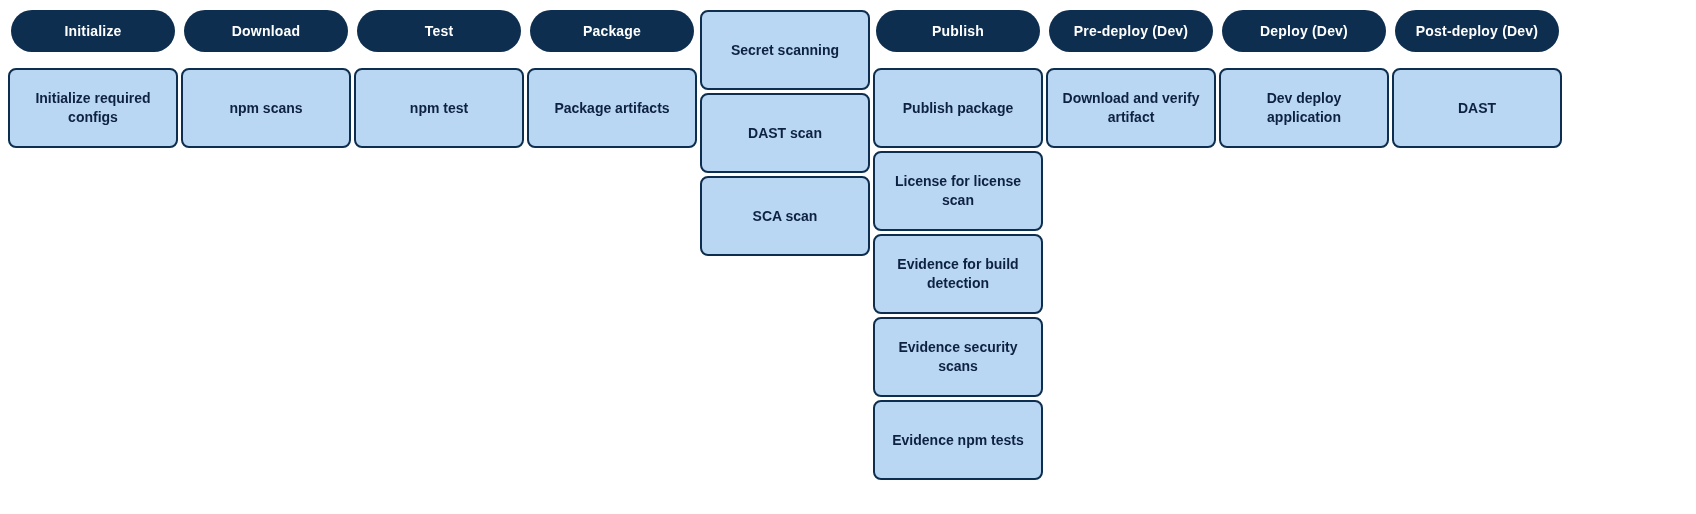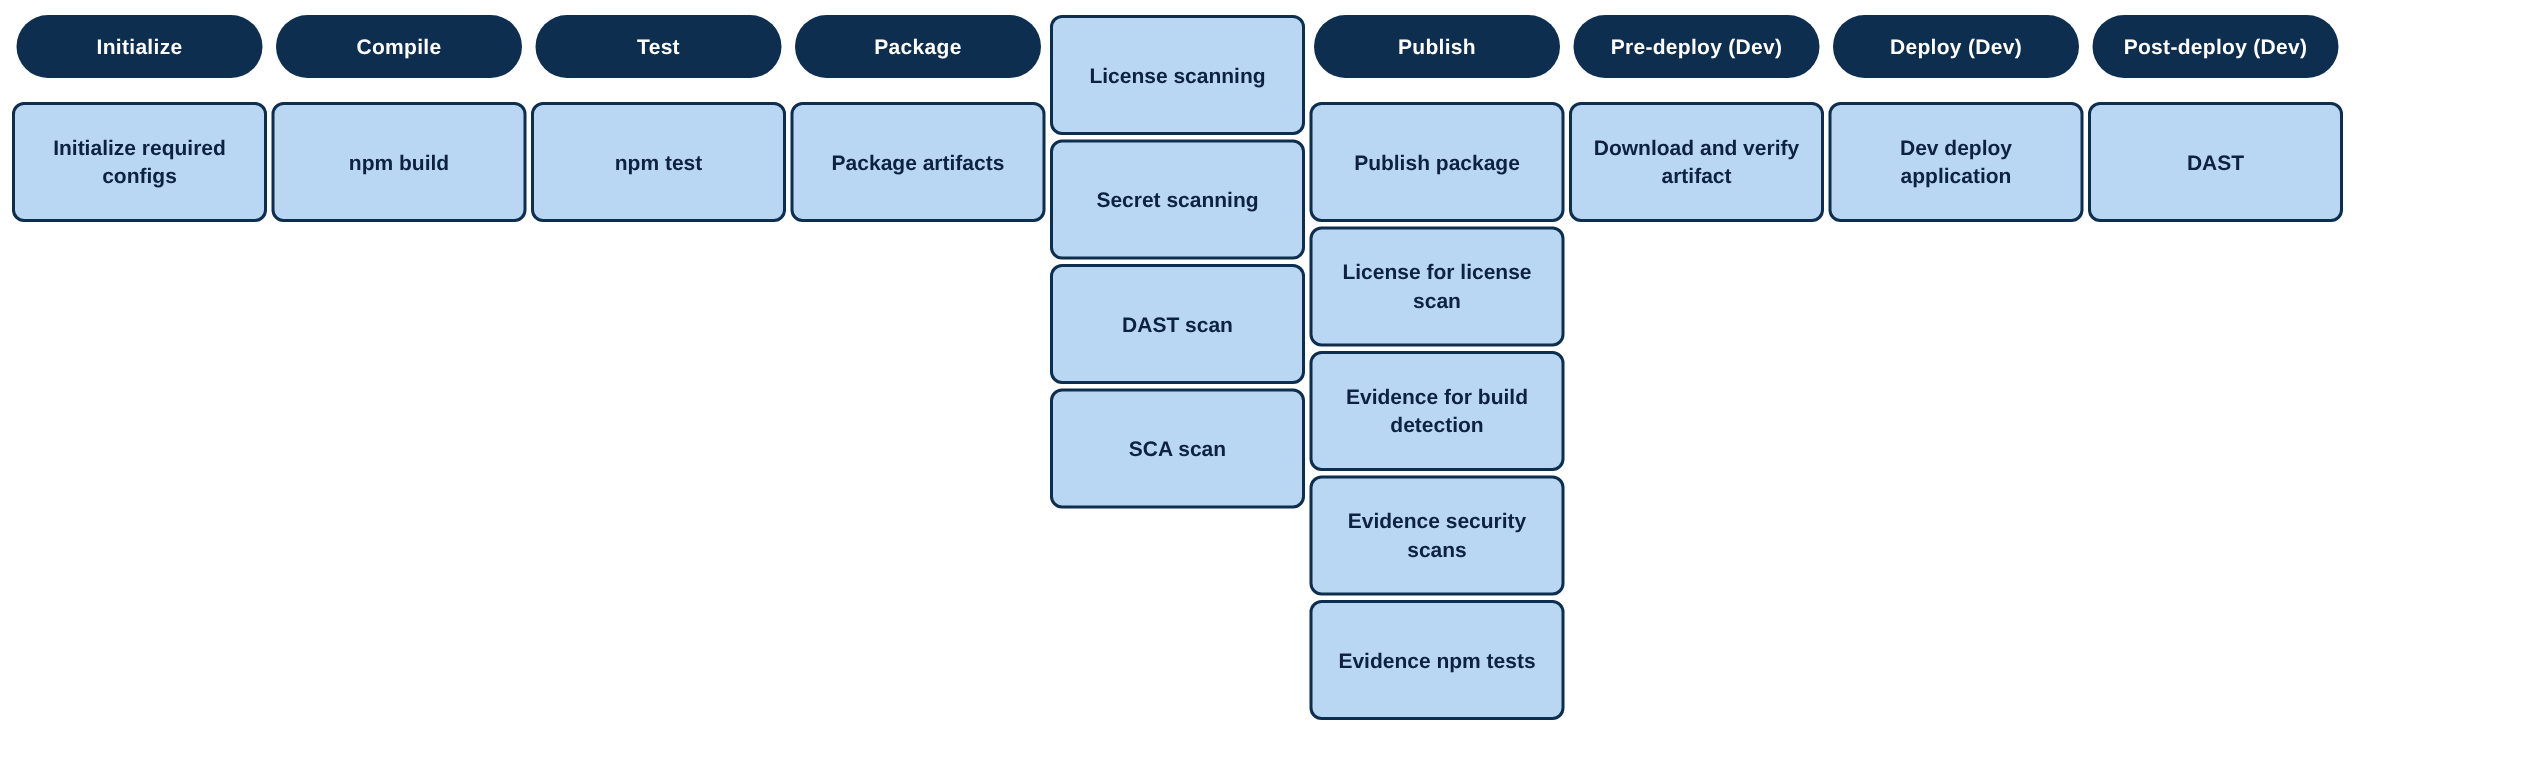--- a/index.html
+++ b/index.html
@@ -67,33 +67,32 @@
 </style>
 </head>
 <body>
 
 <div class="pipeline" id="pipeline">
     <div class="stage-column">
       <div class="stage-header">Initialize</div>
       <div class="step-box">Initialize required configs</div>
     </div>
     <div class="stage-column">
-      <div class="stage-header">Compile</div>
-      <div class="step-box">npm build</div>
+      <div class="stage-header">Download</div>
+      <div class="step-box">npm scans</div>
     </div>
     <div class="stage-column">
       <div class="stage-header">Test</div>
       <div class="step-box">npm test</div>
     </div>
     <div class="stage-column">
       <div class="stage-header">Package</div>
       <div class="step-box">Package artifacts</div>
     </div>
     <div class="stage-column">
-      <div class="step-box">License scanning</div>
       <div class="step-box">Secret scanning</div>
       <div class="step-box">DAST scan</div>
       <div class="step-box">SCA scan</div>
     </div>
     <div class="stage-column">
       <div class="stage-header">Publish</div>
       <div class="step-box">Publish package</div>
       <div class="step-box">License for license scan</div>
       <div class="step-box">Evidence for build detection</div>
       <div class="step-box">Evidence security scans</div>

